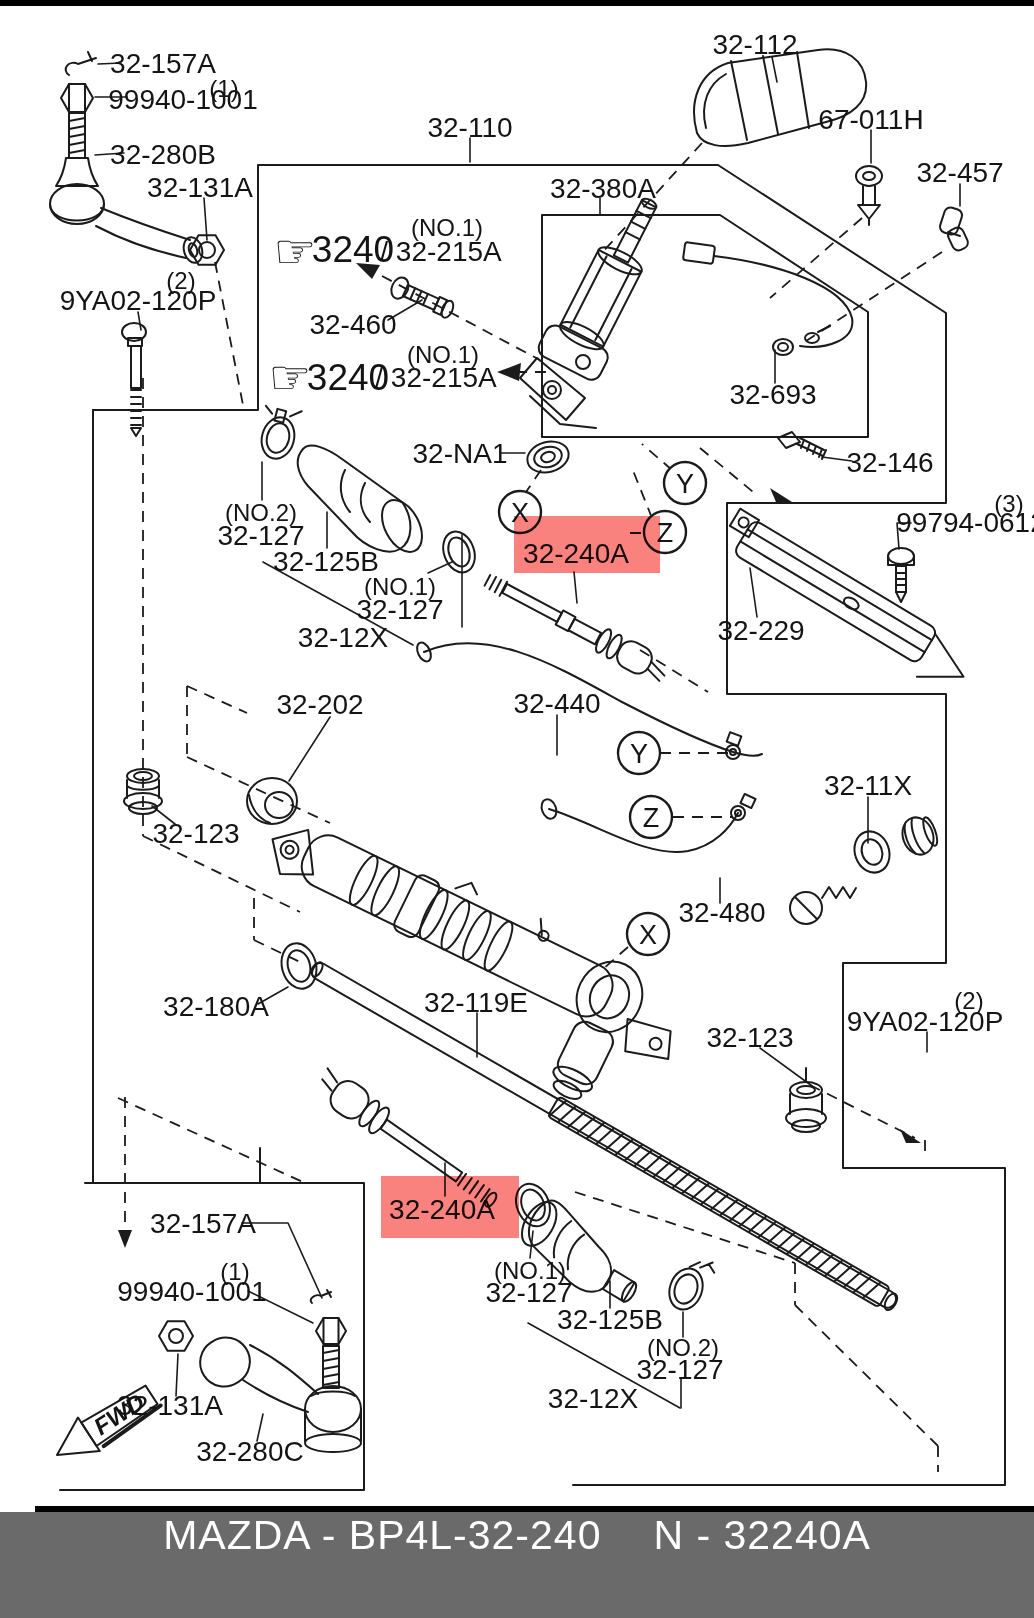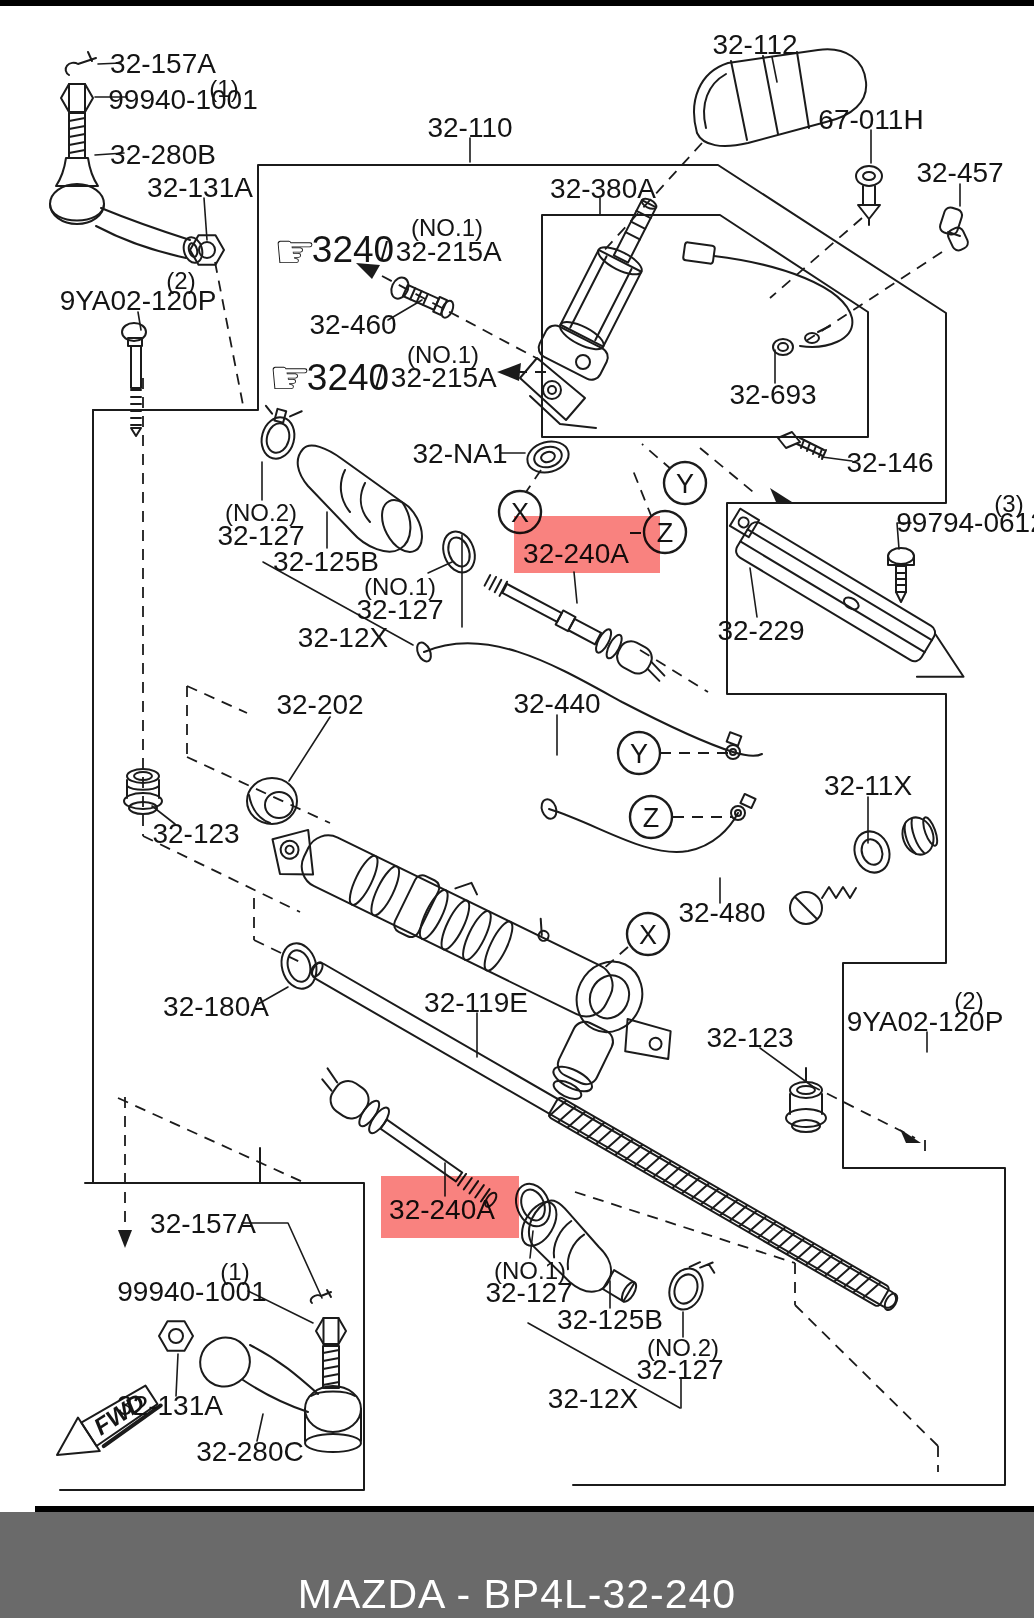--- a/index.html
+++ b/index.html
@@ -1,21 +1,21 @@
 <!DOCTYPE html>
 <html><head>
 <meta charset="utf-8">
 <style>
   html,body{margin:0;padding:0;background:#fff;}
   .stage{position:relative;width:1034px;height:1618px;background:#fff;overflow:hidden;
          font-family:"Liberation Sans",sans-serif;}
   .topbar{position:absolute;left:0;top:0;width:1034px;height:6px;background:#000;}
   .preline{position:absolute;left:35px;right:0;top:1506px;height:6px;background:#000;}
   .footer{position:absolute;left:0;top:1512px;width:1034px;height:106px;background:#6a6a6a;
-          display:flex;align-items:flex-end;justify-content:center;gap:52px;
+          display:flex;align-items:flex-start;justify-content:center;gap:52px;
           color:#fff;font-size:41px;letter-spacing:1px;white-space:nowrap;}
   svg.diagram{position:absolute;left:0;top:0;}
   svg text{font-family:"Liberation Sans",sans-serif;fill:#141414;}
   .art{stroke:#1b1b1b;stroke-width:2;fill:none;stroke-linecap:round;stroke-linejoin:round;}
   .thin{stroke-width:1.6;}
   .dsh{stroke:#1b1b1b;stroke-width:1.8;fill:none;stroke-dasharray:11 8;stroke-linecap:butt;}
   .fillb{fill:#1b1b1b;stroke:none;}
   .hl{mix-blend-mode:multiply;}
 </style>
 </head>
@@ -478,14 +478,15 @@
       </g>
     <g id="highlights-layer" class="hl">
         <rect x="514" y="516" width="146" height="57" fill="#f9827f"></rect>
         <rect x="381" y="1176" width="138" height="62" fill="#f9827f"></rect>
       </g>
   </svg>
 
   <div class="preline"></div>
   <div class="footer">
     <span>MAZDA - BP4L-32-240</span>
+    <span>N - 32240A</span>
   </div>
 </div>
 
 </body></html>

